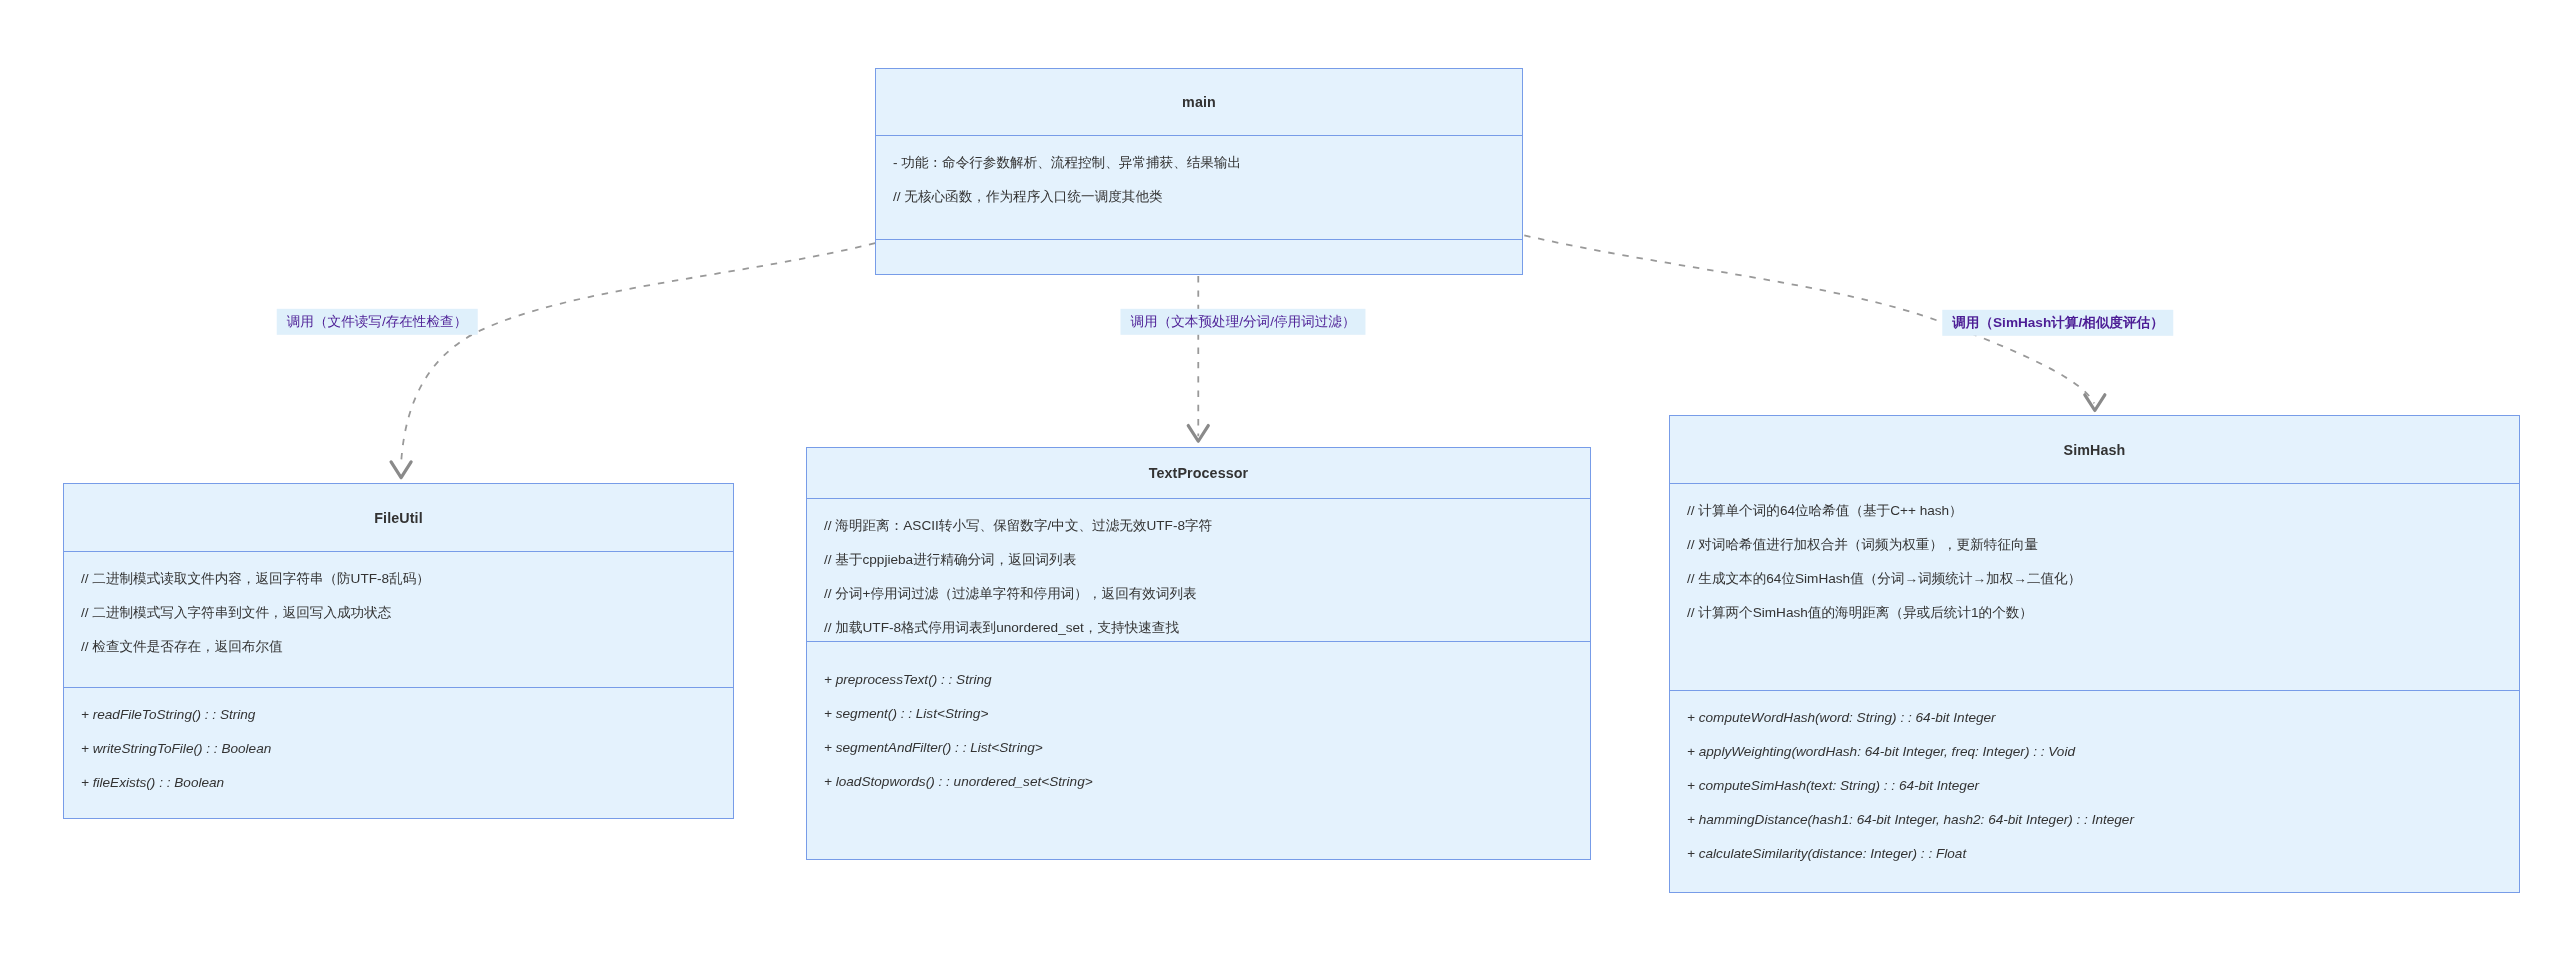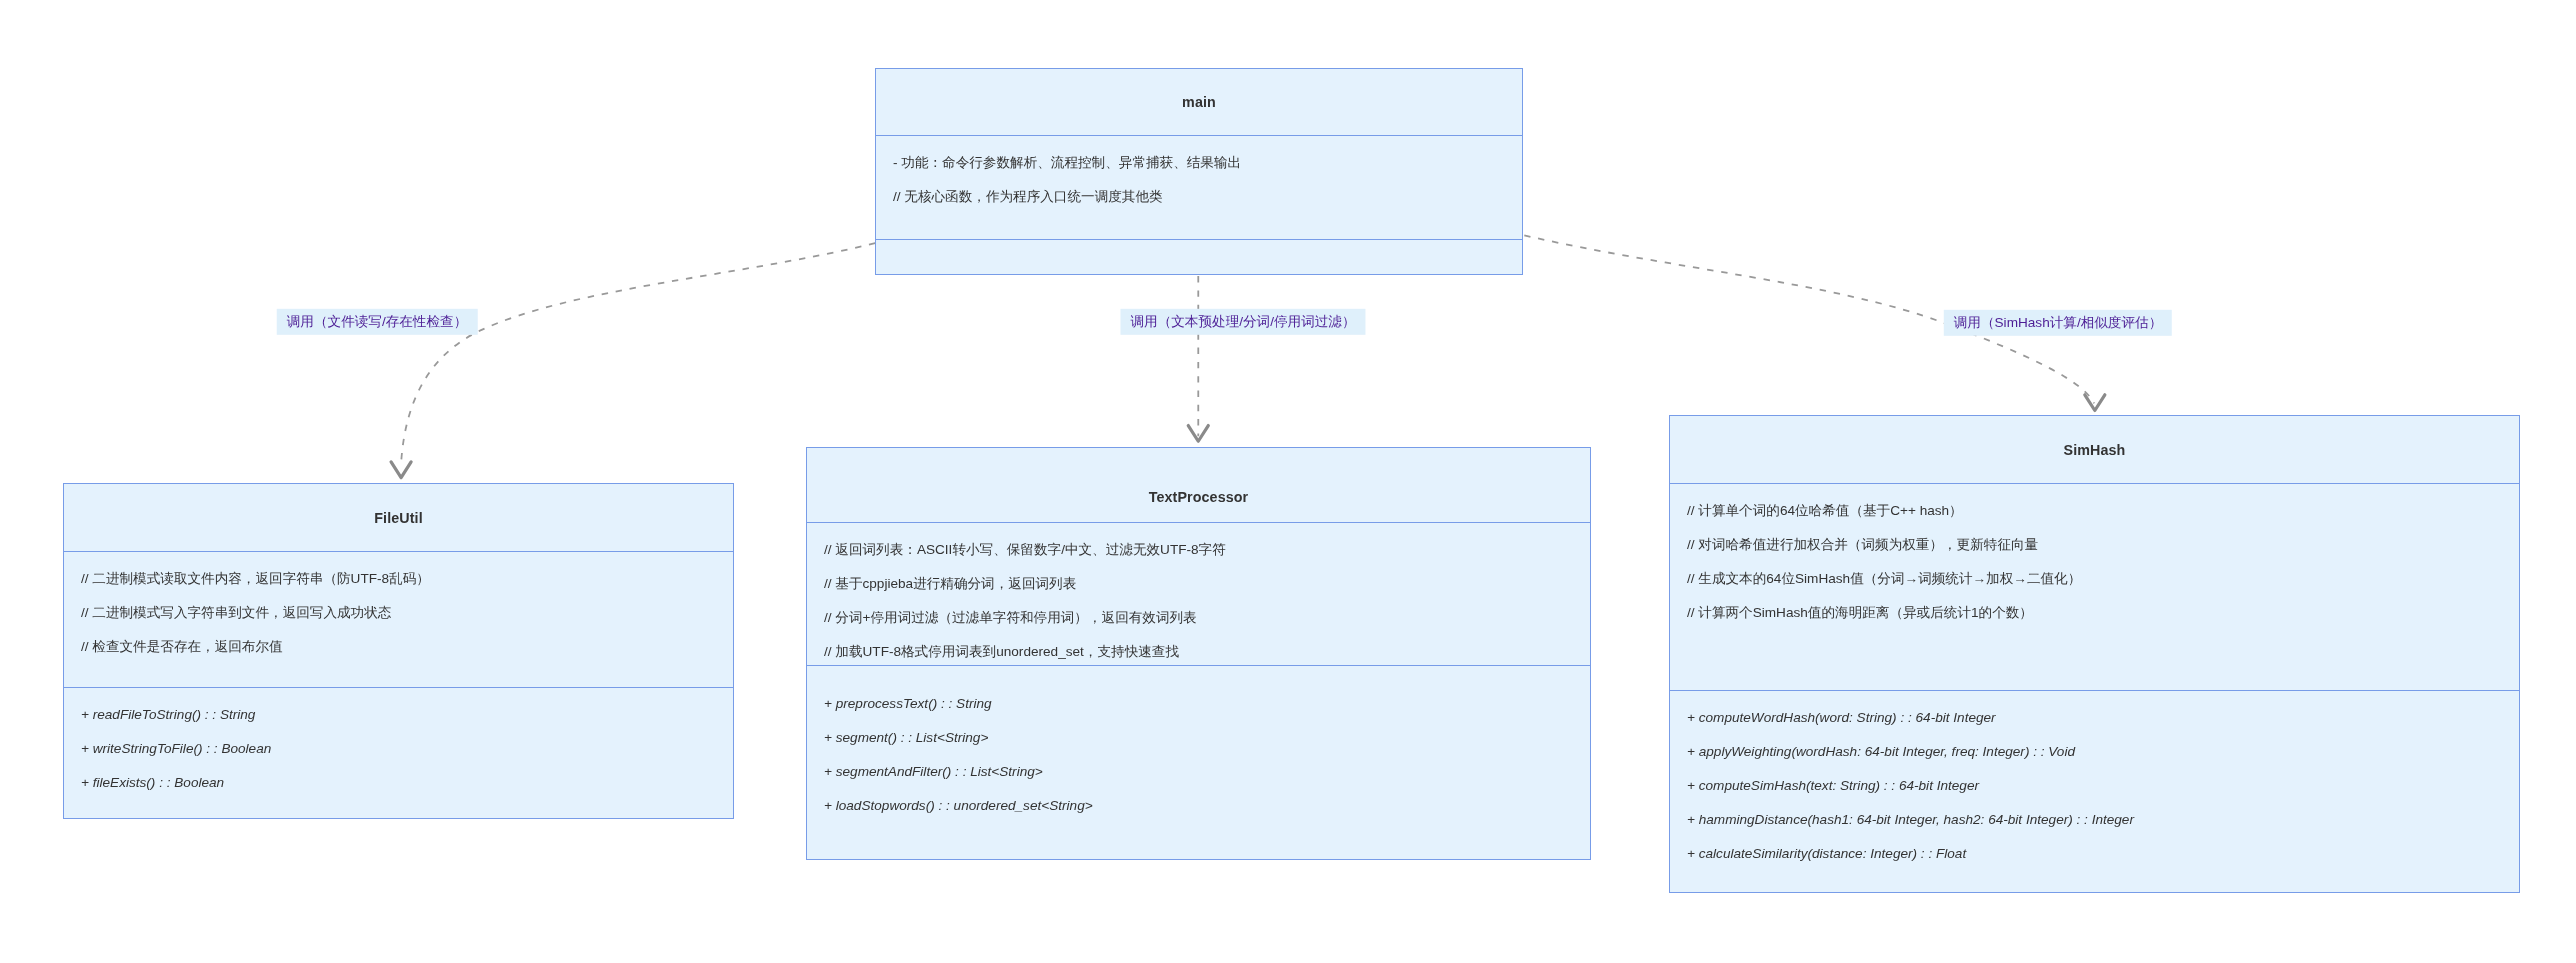--- a/index.html
+++ b/index.html
@@ -118,23 +118,23 @@
       <div class="member-line">// 检查文件是否存在，返回布尔值</div>
     </div>
     <div class="class-methods">
       <div class="member-line">+ readFileToString() : : String</div>
       <div class="member-line">+ writeStringToFile() : : Boolean</div>
       <div class="member-line">+ fileExists() : : Boolean</div>
     </div>
   </div>
 
   <div class="class-box" style="left:806px; top:447px; width:785px; height:413px;">
-    <div class="class-title" style="height:51px;margin-top:24px;">TextProcessor</div>
+    <div class="class-title" style="height:51px;">TextProcessor</div>
     <div class="class-attrs" style="height:143px;">
-      <div class="member-line">// 返回词列表：ASCII转小写、保留数字/中文、过滤无效UTF-8字符</div>
+      <div class="member-line">// 海明距离：ASCII转小写、保留数字/中文、过滤无效UTF-8字符</div>
       <div class="member-line">// 基于cppjieba进行精确分词，返回词列表</div>
       <div class="member-line">// 分词+停用词过滤（过滤单字符和停用词），返回有效词列表</div>
       <div class="member-line">// 加载UTF-8格式停用词表到unordered_set，支持快速查找</div>
     </div>
     <div class="class-methods" style="padding-top:21.4px;">
       <div class="member-line">+ preprocessText() : : String</div>
       <div class="member-line">+ segment() : : List&lt;String&gt;</div>
       <div class="member-line">+ segmentAndFilter() : : List&lt;String&gt;</div>
       <div class="member-line">+ loadStopwords() : : unordered_set&lt;String&gt;</div>
     </div>
@@ -152,16 +152,16 @@
       <div class="member-line">+ computeWordHash(word: String) : : 64-bit Integer</div>
       <div class="member-line">+ applyWeighting(wordHash: 64-bit Integer, freq: Integer) : : Void</div>
       <div class="member-line">+ computeSimHash(text: String) : : 64-bit Integer</div>
       <div class="member-line">+ hammingDistance(hash1: 64-bit Integer, hash2: 64-bit Integer) : : Integer</div>
       <div class="member-line">+ calculateSimilarity(distance: Integer) : : Float</div>
     </div>
   </div>
 
   <div class="edge-label" style="left:377px; top:322px;">调用（文件读写/存在性检查）</div>
   <div class="edge-label" style="left:1243px; top:322px;">调用（文本预处理/分词/停用词过滤）</div>
-  <div class="edge-label" style="left:2058px; top:323px;">调用（SimHash计算/相似度评估）</div>
+  <div class="edge-label" style="left:2058px; top:323px;font-weight:bold;">调用（SimHash计算/相似度评估）</div>
 
 </div>
 
 
 </body></html>

